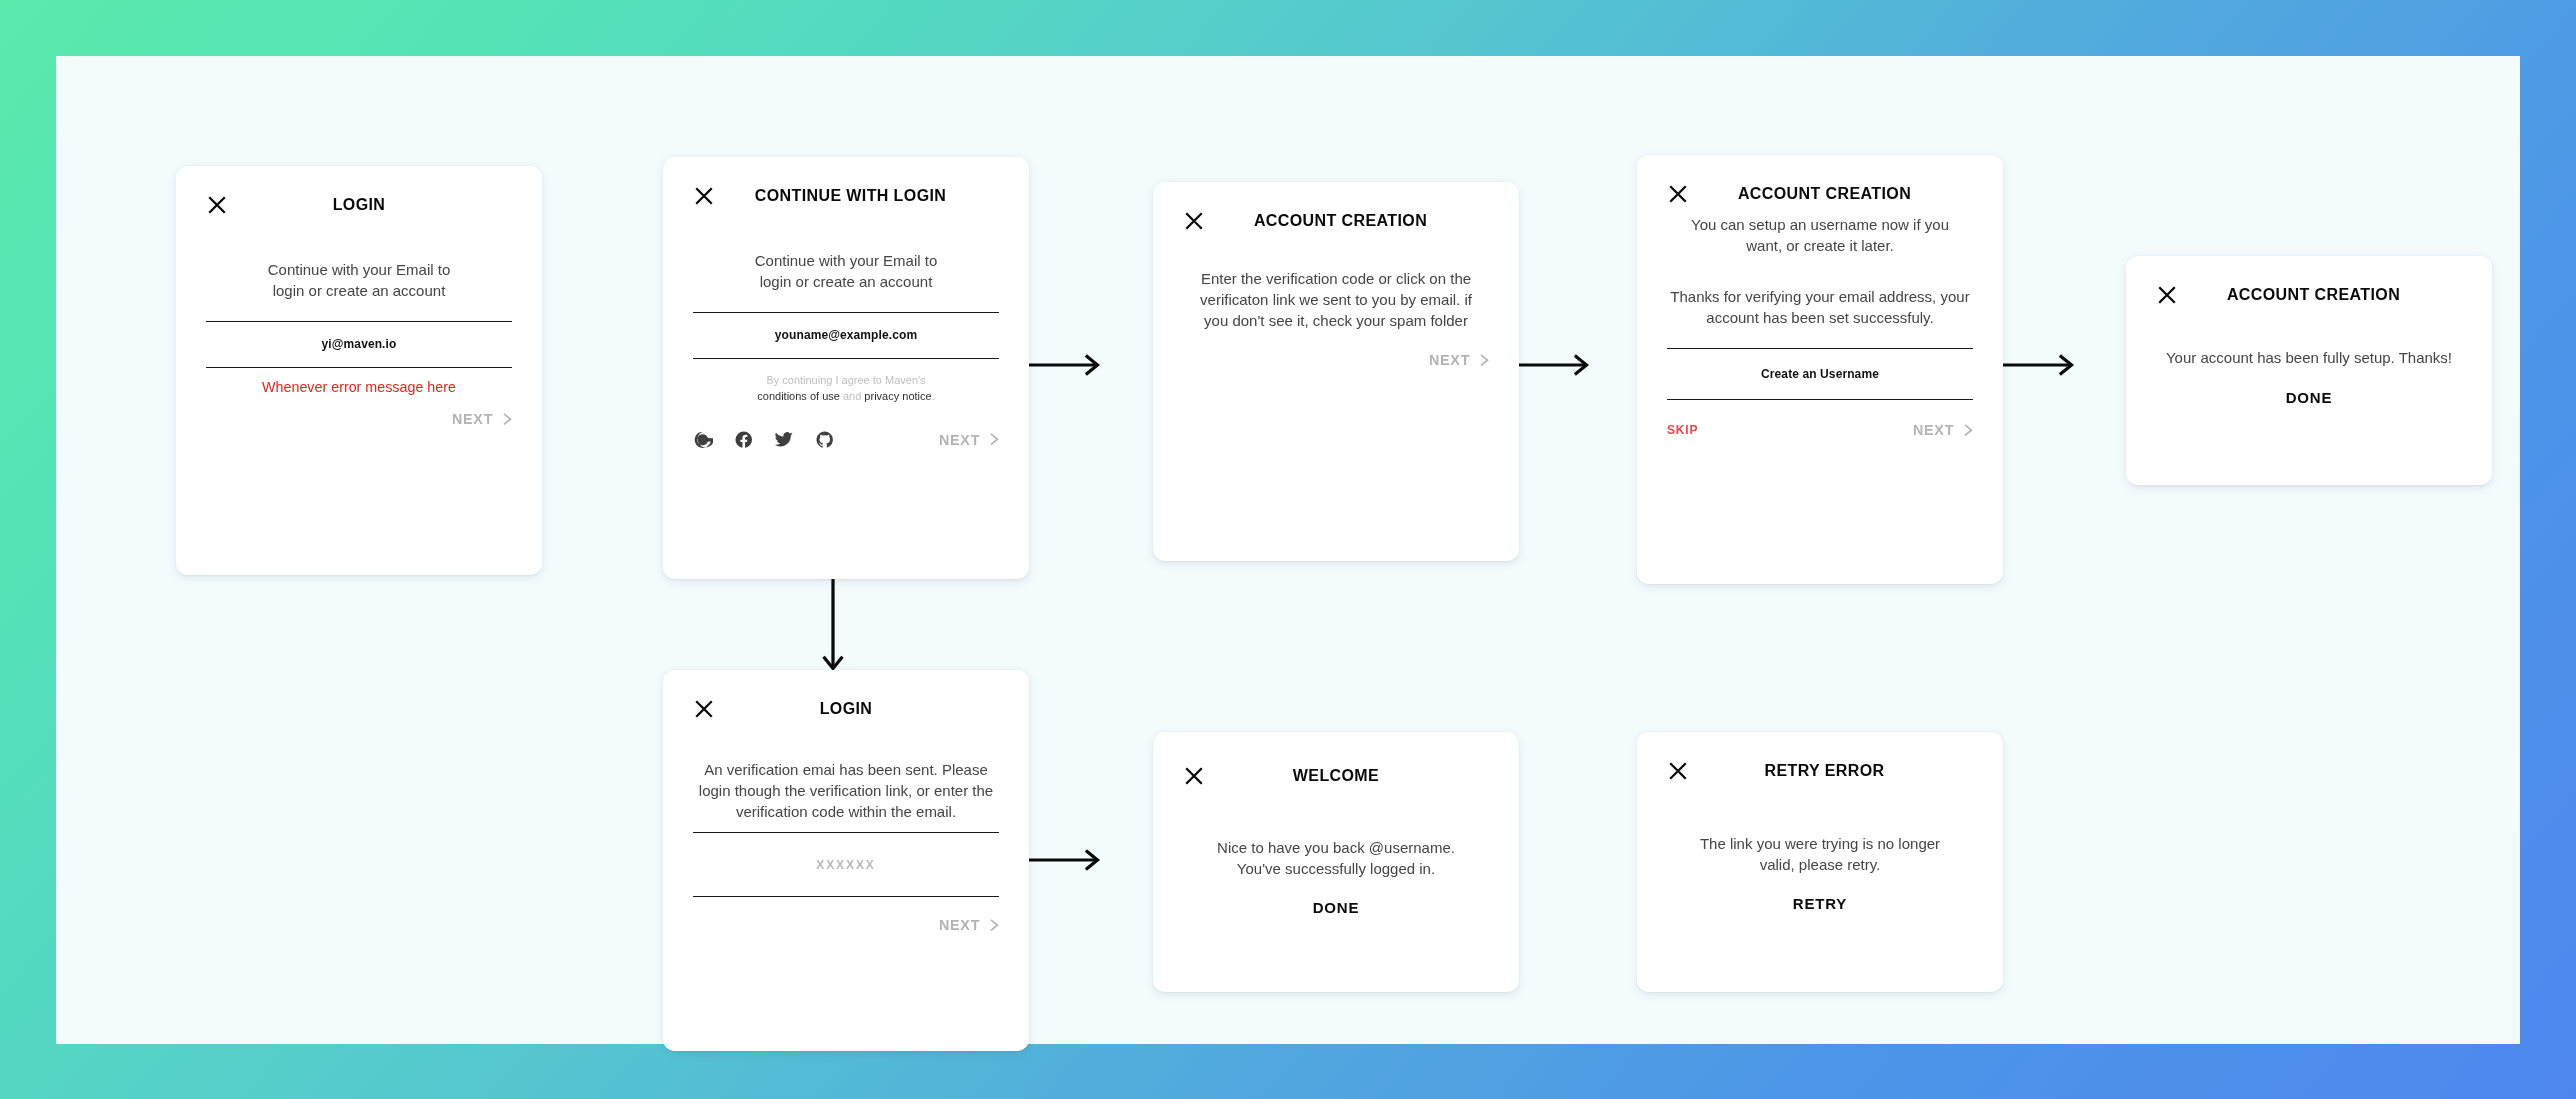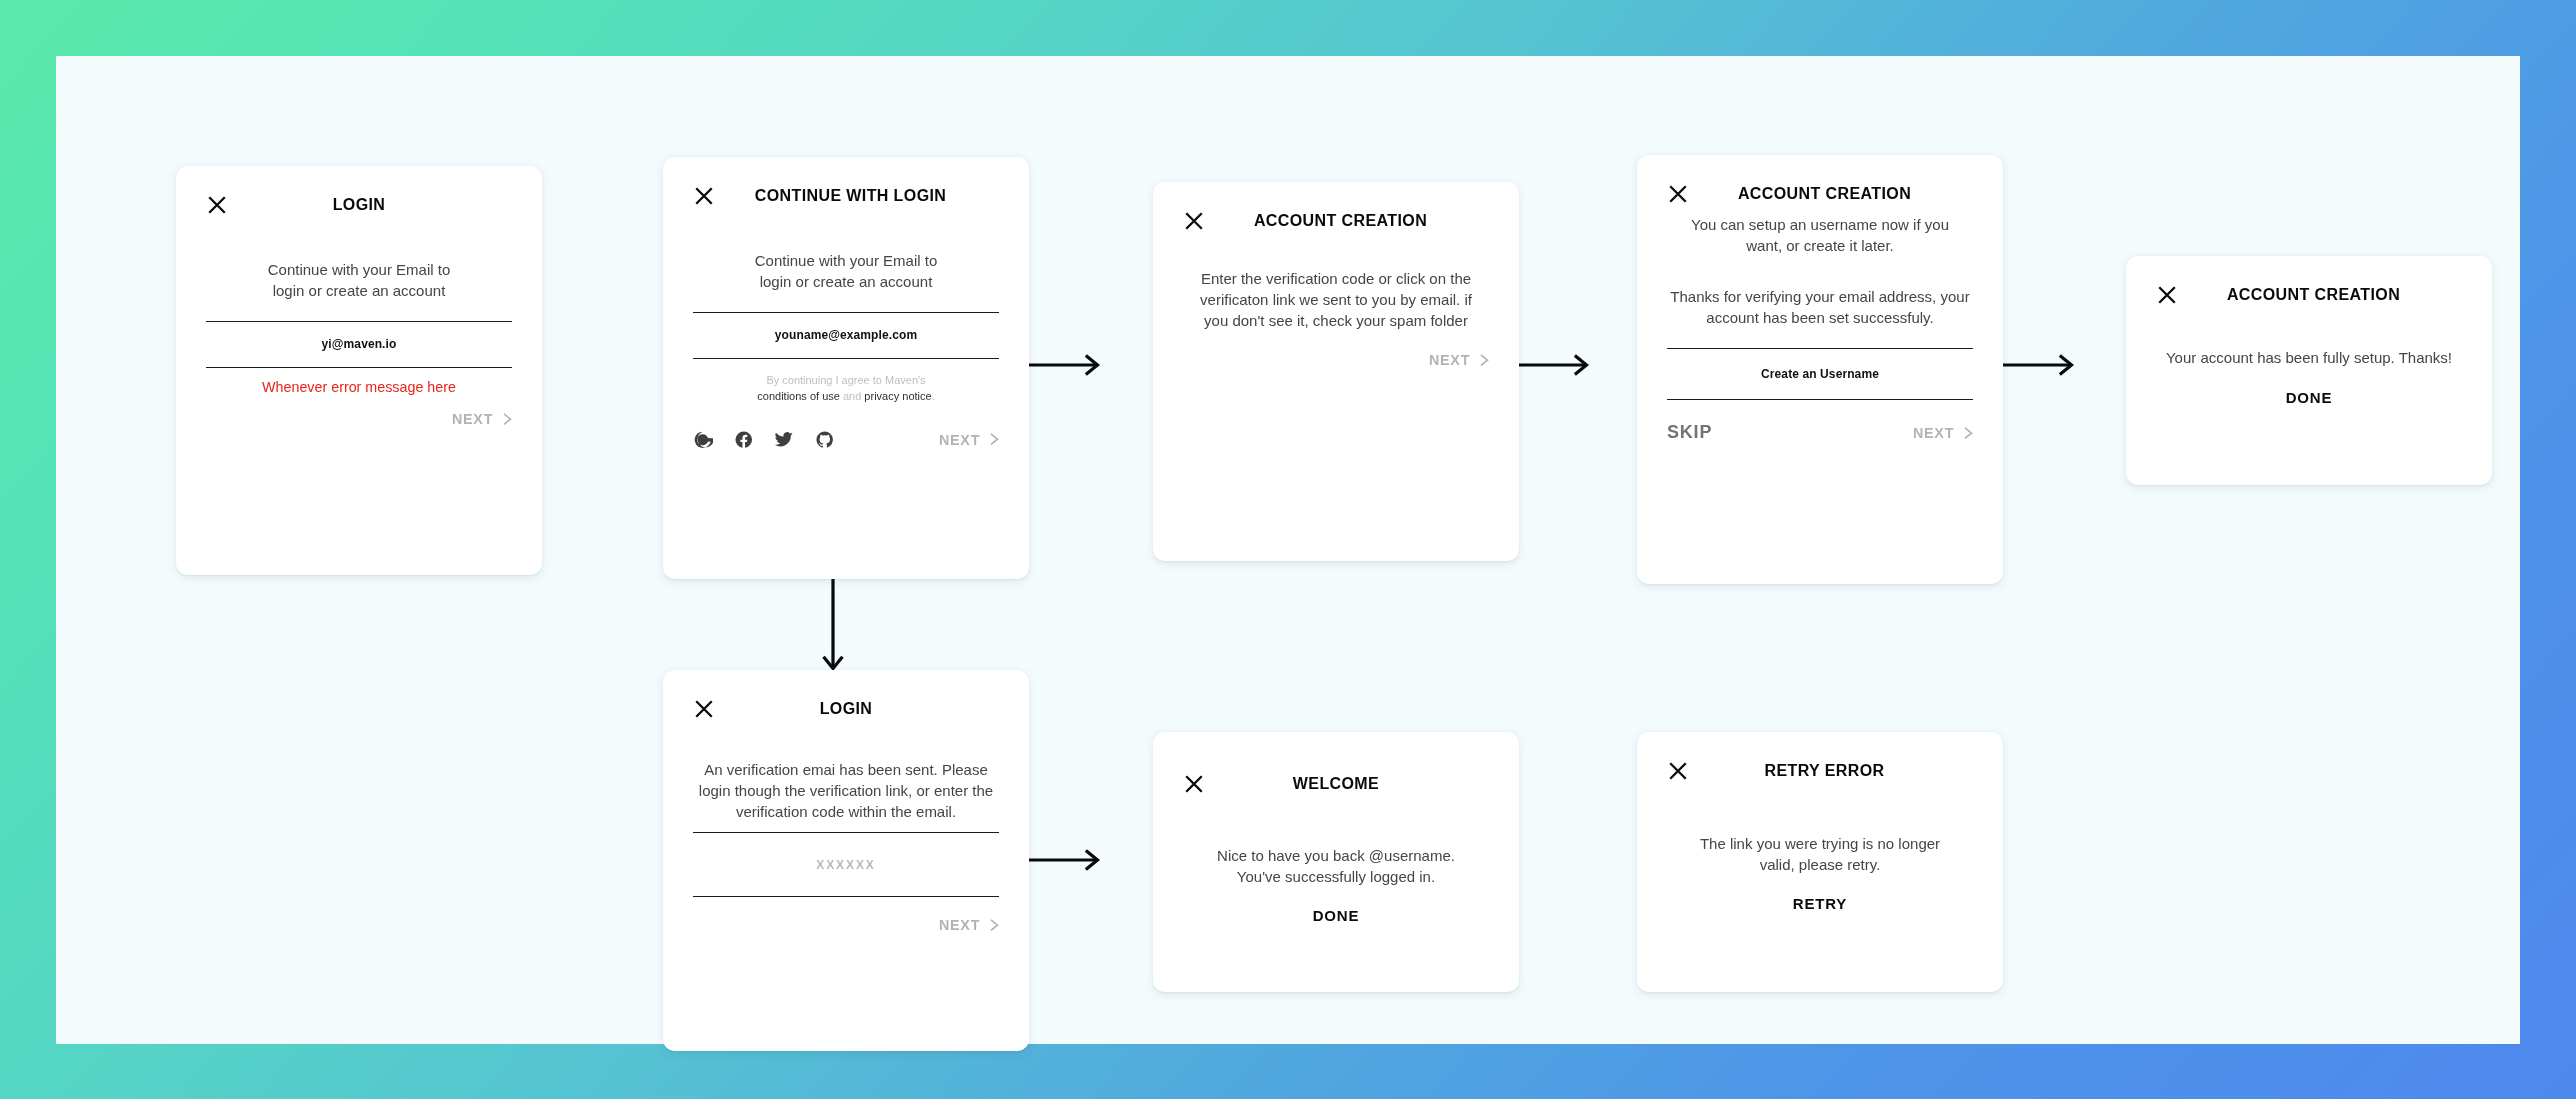--- a/index.html
+++ b/index.html
@@ -120,24 +120,24 @@
     gap:8.4px;
     font-size:14.3px;
     font-weight:700;
     letter-spacing:0.8px;
     color:#B3B3B3;
     cursor:pointer;
   }
   .chev { display:block; width:10.4px; height:14.3px; }
 
   .skip-btn {
-    font-size:18px;
+    font-size:12px;
     font-weight:700;
     letter-spacing:0.8px;
-    color:#737373;
+    color:#ef4444;
     cursor:pointer;
   }
   .solid-btn {
     font-size:15px;
     font-weight:700;
     letter-spacing:0.8px;
     color:#0B0B0B;
     cursor:pointer;
   }
 
@@ -359,21 +359,21 @@
         <span class="next-btn">
           <span>NEXT</span>
           <svg class="chev" viewBox="0 0 16 22">
               <polyline points="3,3 13,11 3,19" fill="none" stroke="#B3B3B3" stroke-width="2.6"></polyline>
             </svg>
         </span>
       </div>
     </div>
   </div>
 
-  <div class="card" id="card-welcome" style="padding-top:32px;">
+  <div class="card" id="card-welcome" style="padding-top:24px;">
     <div class="card-head">
       <span class="close-icon">
         <svg viewBox="0 0 34 34">
             <path d="M5 5 L29 29 M29 5 L5 29" stroke="#0A0A0A" stroke-width="3.6"></path>
           </svg>
       </span>
       <div class="card-title">WELCOME</div>
     </div>
     <div class="card-body">
       <div class="blurb" style="margin-top:42px; width:273px; margin-left:auto; margin-right:auto;">Nice to have you back @username. You've successfully logged in.</div>

